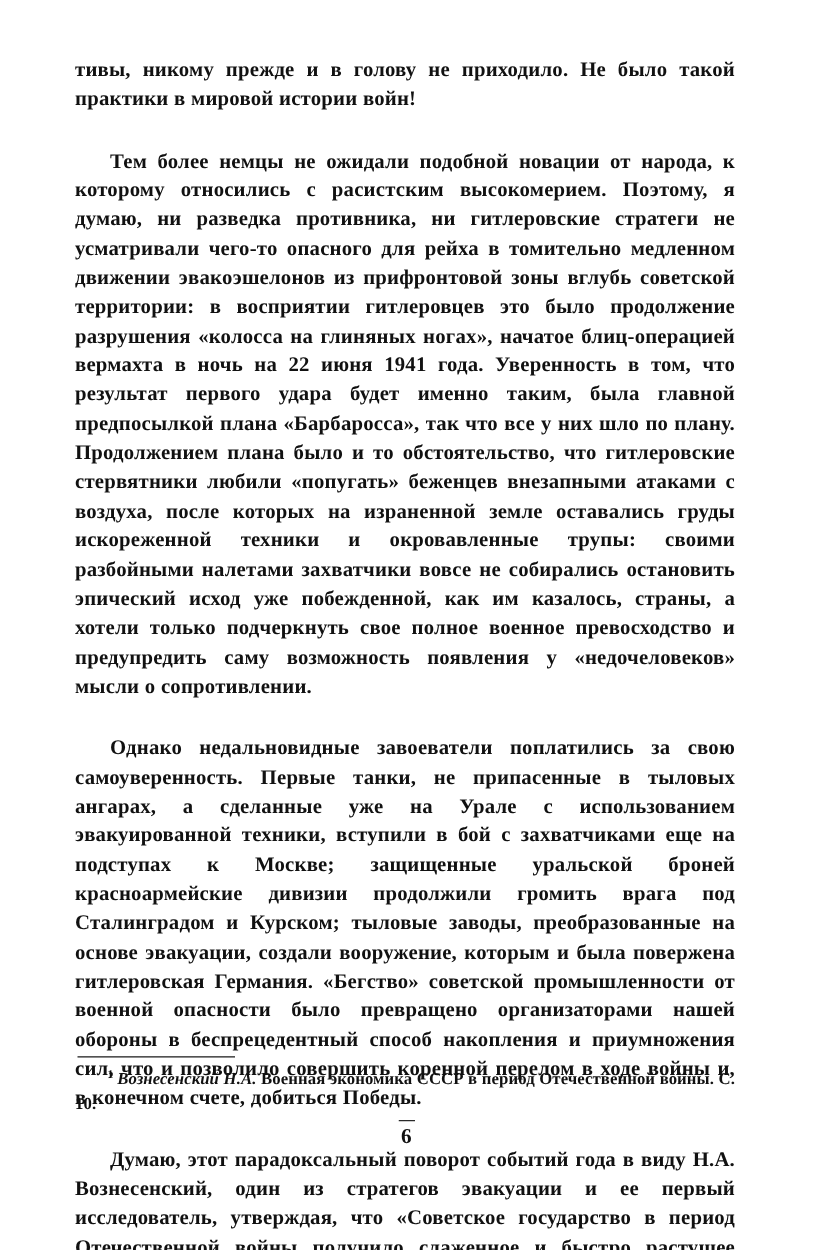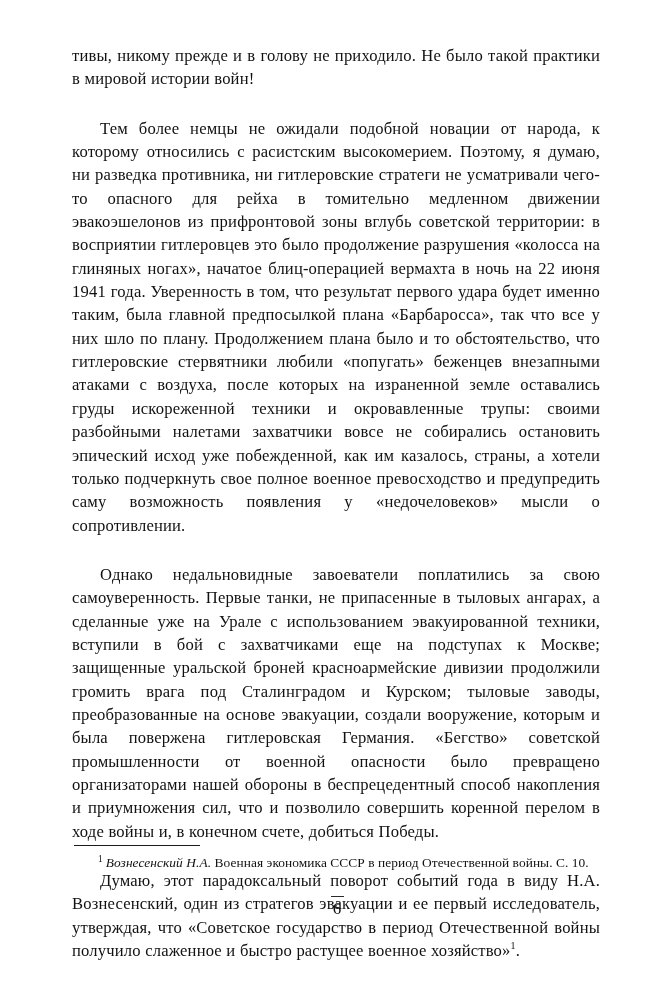--- a/index.html
+++ b/index.html
@@ -13,25 +13,26 @@
     background: #ffffff;
     font-family: "Liberation Serif", "DejaVu Serif", serif;
     color: #111111;
     overflow: hidden;
     position: relative;
     -webkit-font-smoothing: antialiased;
   }
 
   .page {
     position: absolute;
-    left: 12px;
+    left: 0;
     top: 0;
     width: 531px;
     height: 1000px;
     box-sizing: border-box;
+    font-weight: bold;
   }
 
   
   .textblock {
     position: absolute;
     left: 60px;
     top: 44px;
     width: 528px;
   }
 

